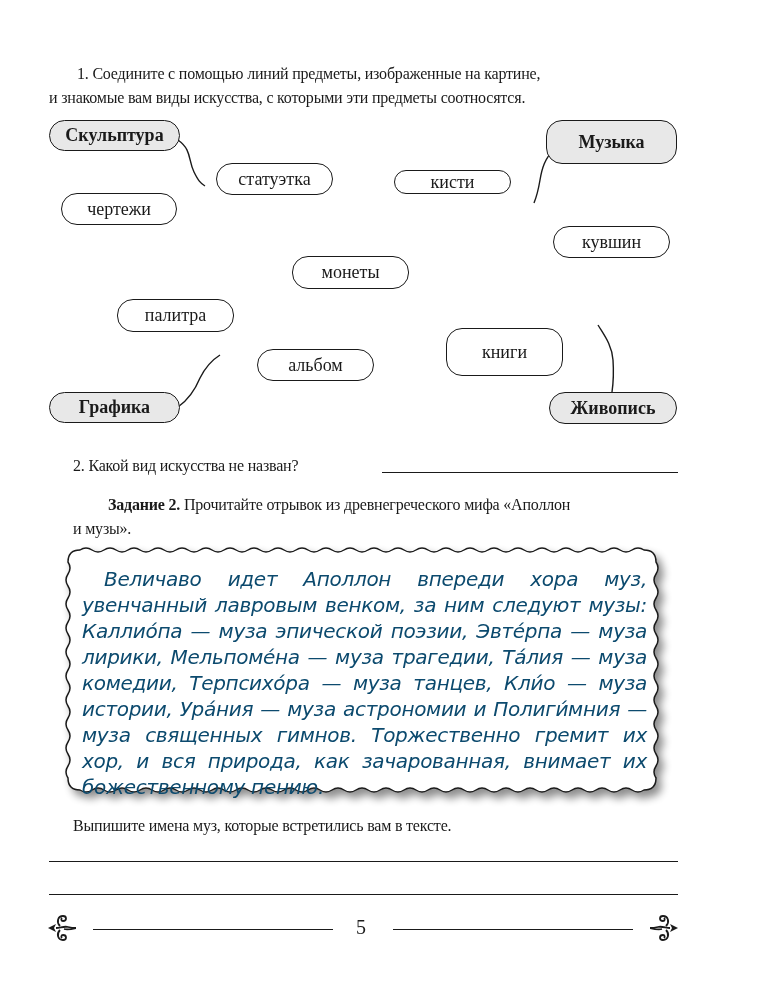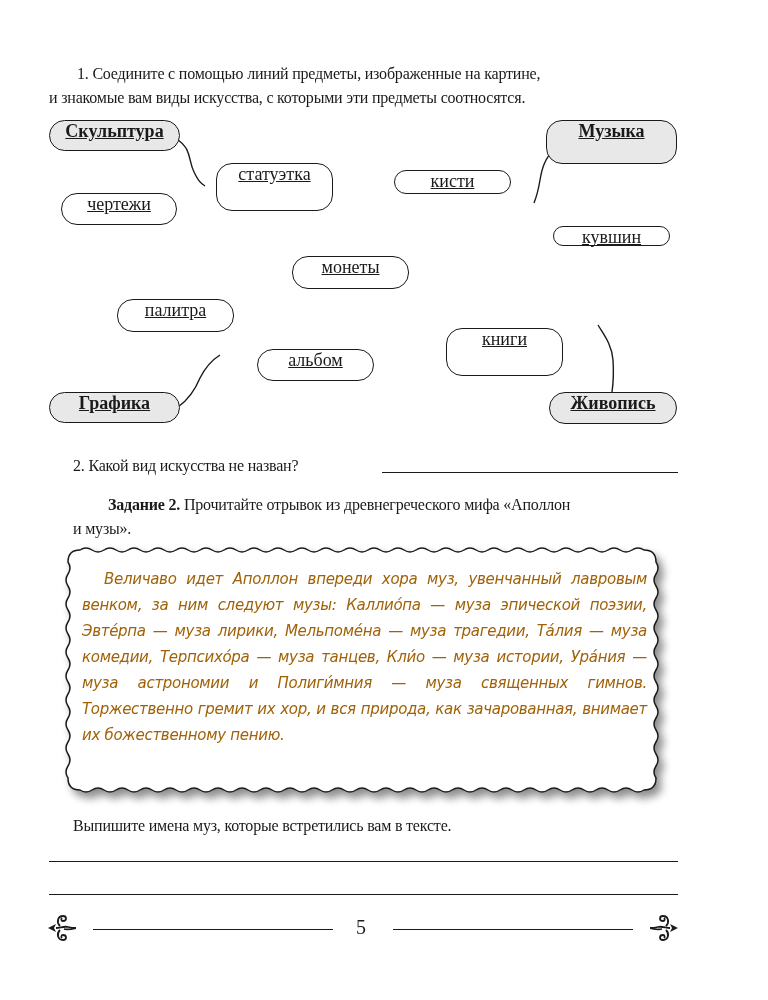--- a/index.html
+++ b/index.html
@@ -1,29 +1,29 @@
 <!DOCTYPE html>
 <html><head>
 <meta charset="utf-8">
 <style>
   html, body { margin: 0; padding: 0; background: #ffffff; }
   body { width: 768px; height: 1000px; position: relative; overflow: hidden;
          font-family: "Liberation Serif", "DejaVu Serif", serif; color: #1a1a1a; }
   .abs { position: absolute; }
   .text { font-size: 16px; line-height: 22px; white-space: nowrap; letter-spacing: -0.2px; }
   .pill { position: absolute; height: 30px; border: 1.6px solid #1a1a1a; border-radius: 16px;
-          box-sizing: border-box; display: flex; justify-content: center;
-          background: #ffffff; font-size: 18px; font-family: "Liberation Serif", serif; text-decoration: underline; }
+          box-sizing: border-box; display: flex; align-items: center; justify-content: center;
+          background: #ffffff; font-size: 18px; font-family: "Liberation Serif", serif; }
   .pill.cat { background: #e8e8e8; font-weight: bold; font-size: 18px; }
   .connectors { position: absolute; left: 0; top: 0; width: 768px; height: 1000px; pointer-events: none; }
   .answer-line { position: absolute; height: 0; border-top: 1.6px solid #1a1a1a; }
   .myth-box { position: absolute; left: 66px; top: 548px; width: 596px; height: 246px; }
   .myth-text { position: absolute; left: 82px; top: 566px; width: 565px;
-               font-family: "DejaVu Sans", sans-serif; font-style: italic; font-size: 15px;
-               line-height: 26px; text-align: justify; color: #a16207; letter-spacing: -0.3px; }
+               font-family: "DejaVu Sans", sans-serif; font-style: italic; font-size: 20px;
+               line-height: 26px; text-align: justify; color: #0c4a6e; letter-spacing: -0.3px; }
   .myth-text p { margin: 0; text-indent: 22px; }
   .footer-num { position: absolute; left: 356px; top: 916px; font-size: 20px; }
   .bold { font-weight: bold; margin-left: 35px; }
 </style>
 </head>
 <body>
 
 <div class="abs text" style="left:77px; top:63px;">1. Соедините с помощью линий предметы, изображенные на картине,</div>
 <div class="abs text" style="left:49px; top:87px;">и знакомые вам виды искусства, с которыми эти предметы соотносятся.</div>
 
@@ -40,30 +40,30 @@
 <div class="pill cat" style="left:546px; top:120px; width:131px; height:44px;">
   <span>Музыка</span>
 </div>
 <div class="pill cat" style="left:49px; top:392px; width:131px; height:31px;">
   <span>Графика</span>
 </div>
 <div class="pill cat" style="left:549px; top:392px; width:128px; height:32px;">
   <span>Живопись</span>
 </div>
 
-<div class="pill" style="left:216px; top:163px; width:117px; height:48px;">
+<div class="pill" style="left:216px; top:163px; width:117px; height:32px;">
   <span>статуэтка</span>
 </div>
 <div class="pill" style="left:394px; top:170px; width:117px; height:24px;">
   <span>кисти</span>
 </div>
 <div class="pill" style="left:61px; top:193px; width:116px; height:32px;">
   <span>чертежи</span>
 </div>
-<div class="pill" style="left:553px; top:226px; width:117px; height:20px;">
+<div class="pill" style="left:553px; top:226px; width:117px; height:32px;">
   <span>кувшин</span>
 </div>
 <div class="pill" style="left:292px; top:256px; width:117px; height:33px;">
   <span>монеты</span>
 </div>
 <div class="pill" style="left:117px; top:299px; width:117px; height:33px;">
   <span>палитра</span>
 </div>
 <div class="pill" style="left:446px; top:328px; width:117px; height:48px;">
   <span>книги</span>

